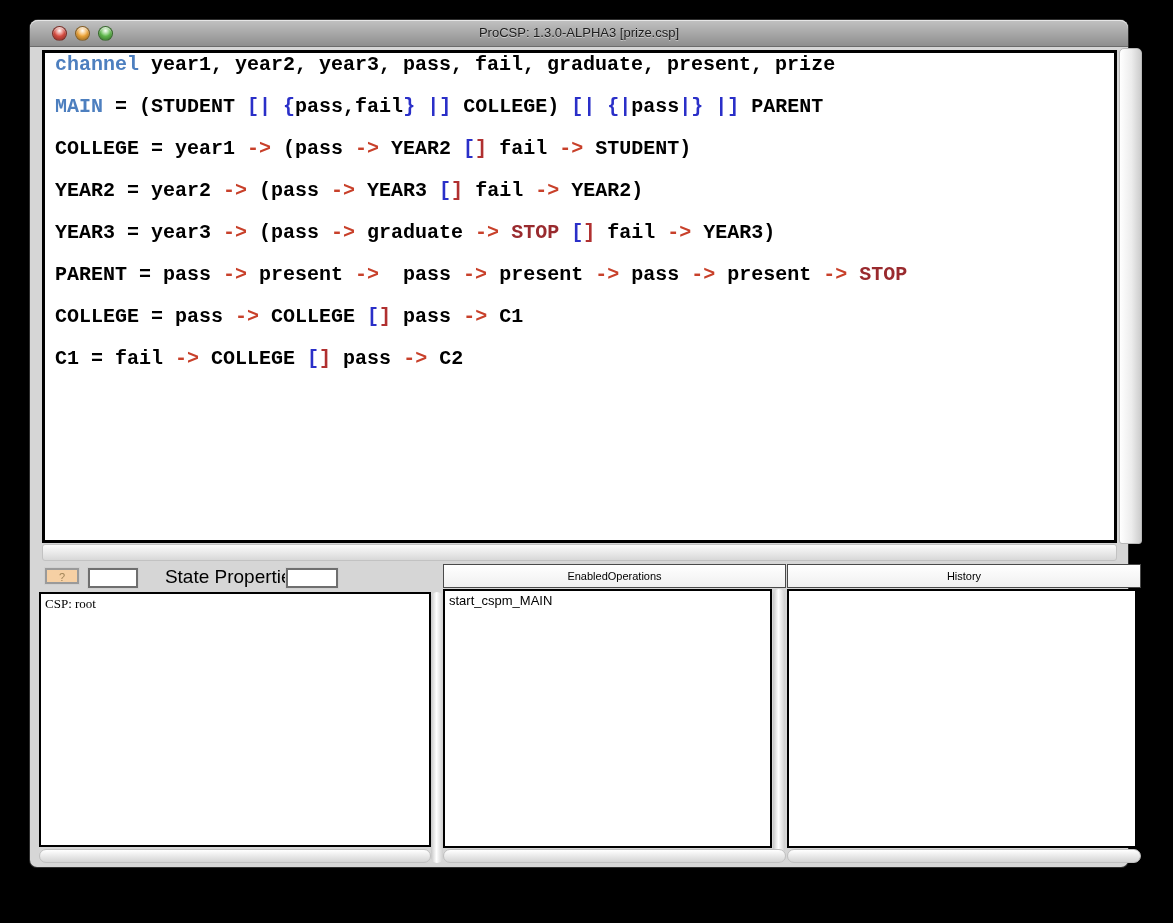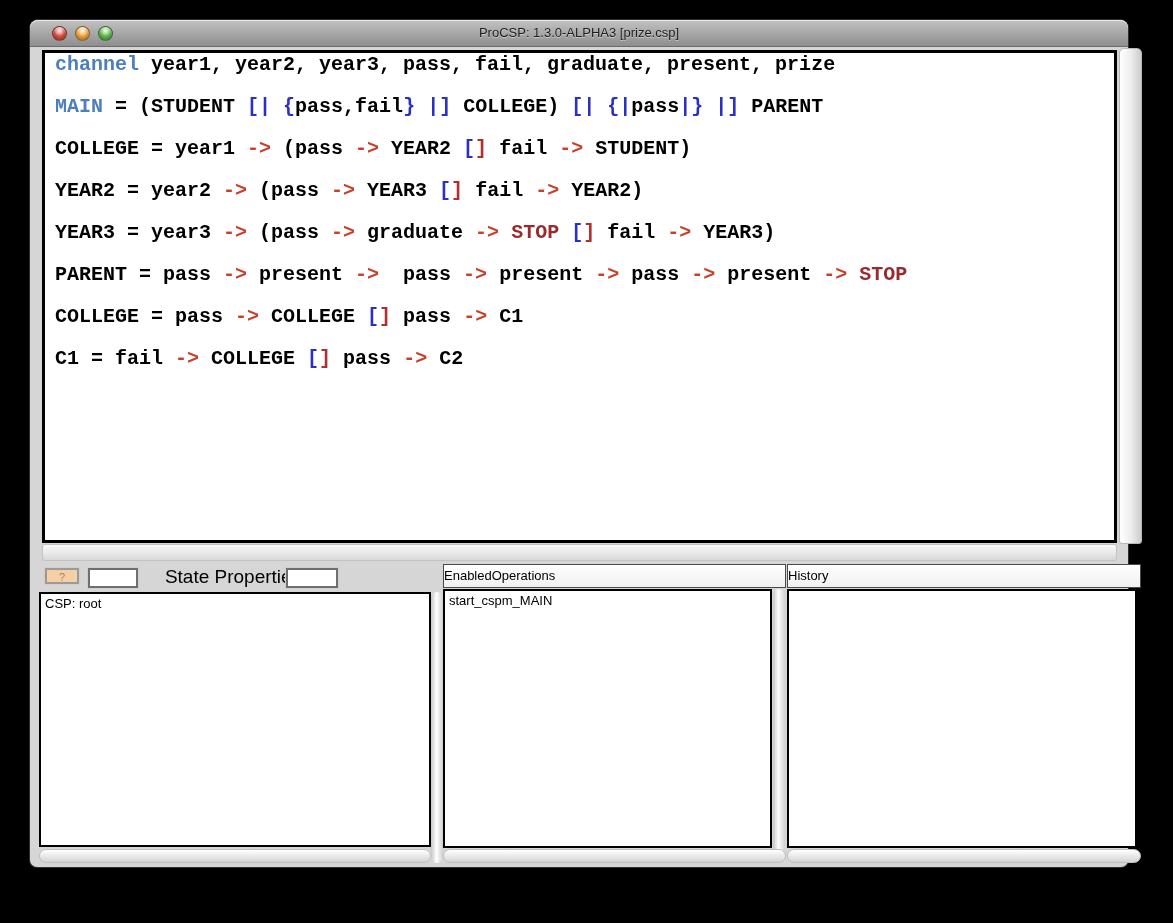--- a/index.html
+++ b/index.html
@@ -77,27 +77,27 @@
     color:#a08457;cursor:pointer;
   }
   .sp-title{
     position:absolute;left:108px;top:548px;width:150px;height:18px;
     font-size:19px;color:#000;text-align:center;line-height:18px;padding-left:20px;
   }
   .panel-header{
     position:absolute;top:544px;height:22px;
     background:linear-gradient(#ffffff,#f0f0f0);
     border:1px solid #4a4a4a;
-    font-size:13px;color:#000;line-height:22px;
+    font-size:11px;color:#000;text-align:center;line-height:22px;
   }
   .panel-list{
     position:absolute;top:569px;height:255px;
     background:#fff;border:2px solid #000;overflow:hidden;cursor:default;
   }
-  .panel-list.left{top:572px;height:251px;}
+  .panel-list.left{top:572px;height:251px;font-family:Liberation Serif, serif;}
   .list-item{
     font-size:13px;color:#000;padding:2px 0 0 4px;white-space:nowrap;
   }
   .vgutter{
     position:absolute;width:12px;
     background:linear-gradient(90deg,#c6c6c6,#ffffff 45%,#cfcfcf);
     border-radius:6px;cursor:default;
   }
   .hgutter{
     position:absolute;top:829px;height:14px;

